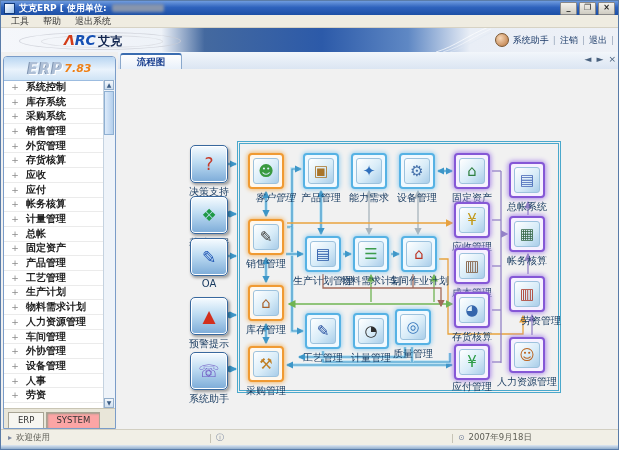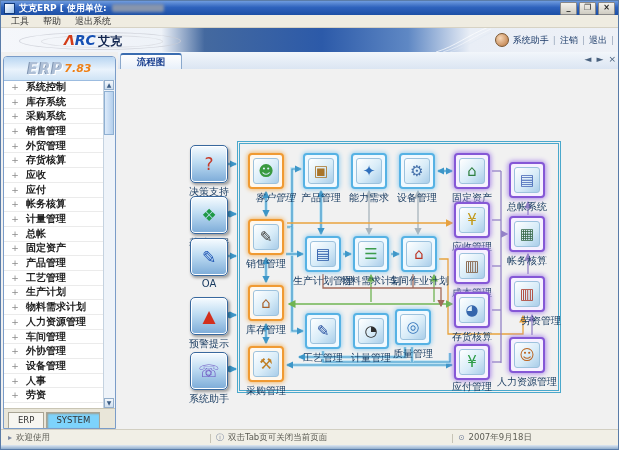--- a/index.html
+++ b/index.html
@@ -33,21 +33,21 @@
   .sb-logo .ver{font-size:11px;font-weight:bold;font-style:italic;color:#ef7f14;margin-left:1px;}
   .sb-list{position:absolute;left:0;top:23px;right:11px;bottom:20px;overflow:hidden;}
   .sb-row{height:14.7px;display:flex;align-items:center;border-bottom:1px solid #ebebeb;box-sizing:border-box;}
   .sb-plus{width:22px;text-align:center;color:#8a8a8a;font-size:9px;}
   .sb-label{font-size:10px;font-weight:bold;color:#222;}
   .sb-scroll{position:absolute;right:0;top:23px;width:11px;bottom:20px;background:#eef3f9;border-left:1px solid #c4d2e0;}
   .sb-arrow{position:absolute;left:0;width:10px;height:10px;background:linear-gradient(180deg,#f4f8fc,#cfdeee);border:1px solid #93aecb;box-sizing:border-box;font-size:6px;line-height:8px;text-align:center;color:#3c5d85;}
   .sb-thumb{position:absolute;left:0;top:11px;width:10px;height:44px;background:linear-gradient(90deg,#dceafa,#b4cfec);border:1px solid #8fb0d2;box-sizing:border-box;}
   .sb-tabs{position:absolute;left:0;bottom:0;width:100%;height:20px;background:#e9e6d9;border-top:1px solid #c9c5b4;display:flex;align-items:flex-end;padding-left:4px;box-sizing:border-box;gap:2px;}
   .sb-tab{height:15px;padding:0 9px;font-size:8.5px;line-height:15px;color:#333;border:1px solid #a8a494;border-bottom:none;background:#f7f6f1;}
-  .sb-tab.inactive{background:#7dd3fc;box-shadow:inset 1px 1px 2px #9f9c8d;}
+  .sb-tab.inactive{background:#fca5a5;box-shadow:inset 1px 1px 2px #9f9c8d;}
   
   .content{position:absolute;left:117px;top:0;right:0;bottom:0;}
   .tabstrip{position:absolute;left:0;top:0;right:0;height:17px;background:linear-gradient(180deg,#f2f6fb,#dbe5f2);border-bottom:1px solid #8aa8cc;}
   .tab-active{position:absolute;left:2px;top:1px;width:62px;height:16px;background:linear-gradient(180deg,#fefefe,#e8f0fa);border:1px solid #8aa8cc;border-bottom:none;border-top:2px solid #3a6cb0;border-radius:3px 3px 0 0;box-sizing:border-box;text-align:center;font-size:9.5px;font-weight:bold;color:#1a4090;line-height:13px;}
   .tab-ctrl{position:absolute;right:4px;top:2px;display:flex;gap:5px;font-size:9px;color:#49617e;}
   .canvas{position:absolute;left:0;top:17px;right:0;bottom:0;background:#f1f1f1;}
   
   #diagram{position:absolute;left:0;top:0;width:619px;height:450px;pointer-events:none;z-index:5;}
   #flowbox{position:absolute;left:236px;top:140px;width:324px;height:252px;border:3px double #4aa8cc;box-sizing:border-box;z-index:4;pointer-events:none;}
   svg.wires{position:absolute;left:0;top:0;width:619px;height:450px;z-index:5;}
@@ -412,21 +412,20 @@
     </div>
 
   <div class="statusbar">
     <div class="cell1">
       <span class="sico">▸</span>
       <span>欢迎使用</span>
     </div>
     <div class="cell2">
       <span class="vsep">|</span>
       <span class="sico">ⓘ</span>
-      <span>双击Tab页可关闭当前页面</span>
     </div>
     <div class="cell3">
       <span class="vsep">|</span>
       <span class="sico">⊙</span>
       <span>2007年9月18日</span>
     </div>
   </div>
   <div class="bottomline"></div>
 
 </div>

